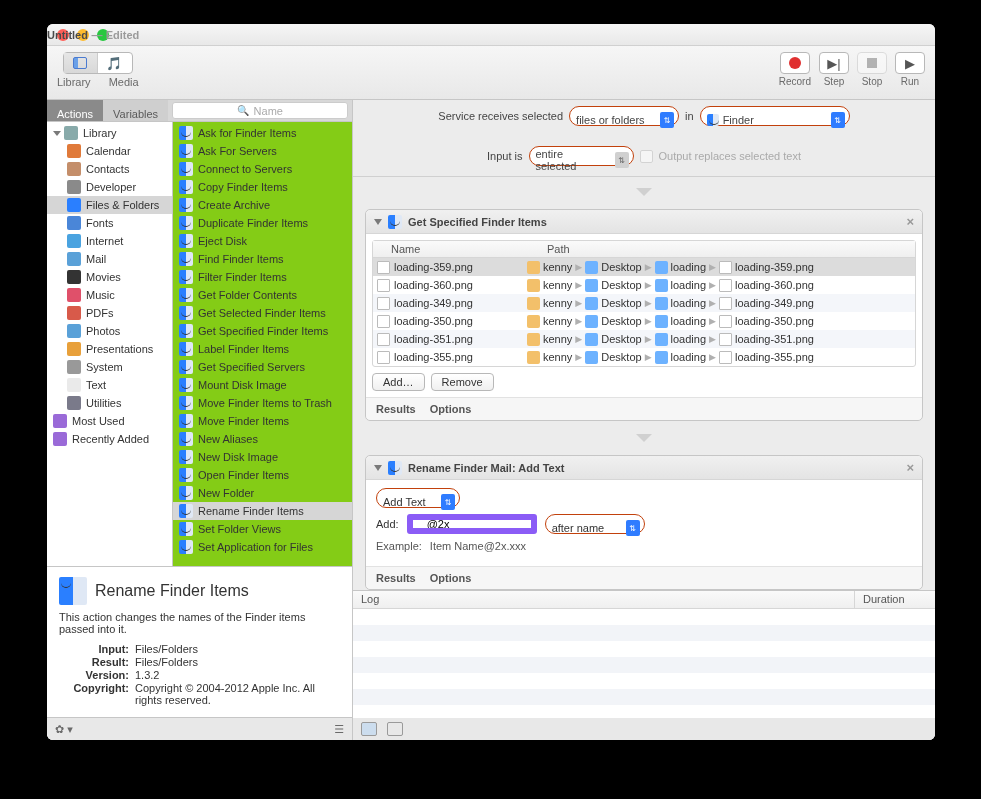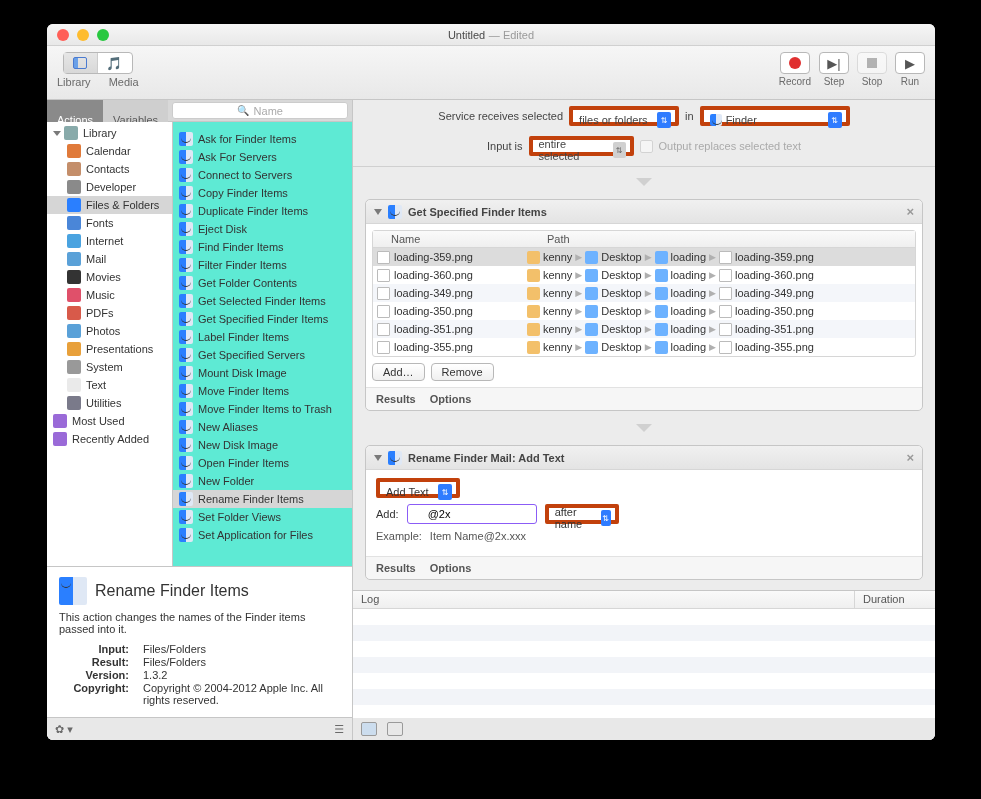--- a/index.html
+++ b/index.html
@@ -2,64 +2,64 @@
 <html><head>
 <meta charset="utf-8">
 <style>
 * { box-sizing: border-box; margin: 0; padding: 0; font-family: -apple-system, "Helvetica Neue", Arial, sans-serif; font-size: 11px; }
 body { background: #000; width: 981px; height: 799px; position: relative; }
 .window { position: absolute; left: 47px; top: 24px; width: 888px; height: 716px; background: #ececec; border-radius: 6px; box-shadow: 0 10px 40px rgba(0,0,0,.5); display: flex; flex-direction: column; overflow: hidden; }
 .titlebar { height: 22px; display: flex; align-items: center; position: relative; background: linear-gradient(#f6f6f6,#e8e8e8); border-bottom: 1px solid #d0d0d0; }
 .traffic { display: flex; gap: 8px; padding-left: 10px; }
 .tl { width: 12px; height: 12px; border-radius: 50%; }
 .tl.r { background: #ff5f57; } .tl.y { background: #febc2e; } .tl.g { background: #28c840; }
-.title { position: absolute; left: 0; right: 0; text-align: center; color: #4a4a4a; font-size: 13px; }
+.title { position: absolute; left: 0; right: 0; text-align: left; color: #4a4a4a; font-size: 13px; font-weight: bold; }
 .title .dim { color: #9a9a9a; }
 .toolbar { height: 54px; display: flex; align-items: flex-start; padding: 6px 10px 0 10px; background: linear-gradient(#f6f6f6,#e8e8e8); border-bottom: 1px solid #c6c6c6; }
 .tool-group { display: flex; flex-direction: column; align-items: center; gap: 2px; }
 .segmented { display: flex; border: 1px solid #b8b8b8; border-radius: 4px; background: #fff; height: 22px; }
 .seg-btn { width: 34px; display: flex; align-items: center; justify-content: center; border-right: 1px solid #ccc; }
 .seg-btn:last-child { border-right: none; }
 .seg-btn.active { background: linear-gradient(#e6e6e6,#d8d8d8); }
 .tool-label { font-size: 10px; color: #6a6a6a; display: flex; gap: 18px; }
 .spacer { flex: 1; }
 .right-tools { display: flex; gap: 8px; }
 .tbtn { width: 30px; height: 22px; border: 1px solid #b8b8b8; border-radius: 4px; background: #fff; display: flex; align-items: center; justify-content: center; }
 .tbtn.disabled { opacity: .4; }
 .main { flex: 1; display: flex; min-height: 0; }
 .left-col { width: 306px; display: flex; flex-direction: column; border-right: 1px solid #c6c6c6; background: #fff; }
 .lib-top { display: flex; height: 22px; background: #d8d8d8; border-bottom: 1px solid #c6c6c6; }
 .tabseg { display: flex; }
-.tabseg div { padding: 14px 10px; background: #cfcfcf; color: #5a5a5a; }
+.tabseg div { padding: 8px 10px; background: #cfcfcf; color: #5a5a5a; }
 .tabseg div.active { background: #8a8a8a; color: #fff; }
 .search { flex: 1; margin: 2px 4px; border: 1px solid #ccc; border-radius: 3px; background: #fff; display: flex; align-items: center; justify-content: center; color: #aaa; gap: 4px; }
 .lib-split { flex: 1; display: flex; min-height: 0; border-bottom: 1px solid #c6c6c6; }
 .cat-list { width: 126px; border-right: 1px solid #c6c6c6; overflow: auto; background: #fff; padding-top: 2px; }
 .cat-item { display: flex; align-items: center; gap: 5px; padding: 1px 4px 1px 6px; height: 18px; color: #333; white-space: nowrap; }
 .cat-item.indent { padding-left: 20px; }
 .cat-item.sel { background: #d6d6d6; }
 .disclosure { width: 0; height: 0; border-left: 4px solid transparent; border-right: 4px solid transparent; border-top: 5px solid #7a7a7a; margin-right: -2px; }
 .ci { width: 14px; height: 14px; border-radius: 2px; display: inline-block; }
-.action-list { flex: 1; overflow: auto; background: #5eead4; padding-top: 8px; }
+.action-list { flex: 1; overflow: auto; background: #84cc16; padding-top: 2px; }
 .act-item { display: flex; align-items: center; gap: 5px; padding: 1px 6px; height: 18px; color: #333; }
 .act-item.sel { background: #d6d6d6; }
 .finder-ico { width: 14px; height: 14px; background: linear-gradient(90deg,#2a7fff 50%,#dfe8f5 50%); border-radius: 2px; position: relative; }
 .finder-ico::after { content: ""; position: absolute; left: 2px; top: 6px; width: 10px; height: 4px; border-bottom: 1.5px solid #333; border-radius: 0 0 6px 6px; }
 .desc-panel { padding: 10px 12px; background: #fff; min-height: 150px; border-bottom: 1px solid #c6c6c6; }
 .desc-head { display: flex; align-items: center; gap: 8px; margin-bottom: 6px; }
 .desc-head .finder-ico { width: 28px; height: 28px; }
 .desc-title { font-size: 16px; font-weight: 500; color: #333; }
 .desc-body { font-size: 11px; color: #333; margin-bottom: 8px; }
 .desc-kv { display: flex; font-size: 11px; color: #333; margin-bottom: 1px; }
-.desc-kv .k { width: 70px; text-align: right; font-weight: 600; margin-right: 14px; }
+.desc-kv .k { width: 70px; text-align: right; font-weight: 600; margin-right: 6px; }
 .left-footer { height: 22px; background: #e8e8e8; display: flex; align-items: center; padding: 0 8px; gap: 8px; color: #6a6a6a; }
 .right-col { flex: 1; display: flex; flex-direction: column; background: #ececec; min-height: 0; }
-.service-bar { padding: 6px 16px 10px 16px; display: flex; flex-direction: column; gap: 10px; border-bottom: 1px solid #d0d0d0; }
+.service-bar { padding: 6px 16px 10px 16px; display: flex; flex-direction: column; gap: 20px; border-bottom: 1px solid #d0d0d0; }
 .srow { display: flex; align-items: center; justify-content: center; gap: 6px; font-size: 11px; color: #444; }
-.select { height: 20px; border: 4px solid #c2410c; border-radius: 2px; background: #fff; display: flex; align-items: center; padding: 8px 4px 0 6px; gap: 4px; }
+.select { height: 20px; border: 1px solid #c2410c; border-radius: 10px; background: #fff; display: flex; align-items: center; padding: 8px 4px 0 6px; gap: 4px; }
 .select .arrow { width: 14px; height: 16px; background: #2f7cff; border-radius: 2px; display: flex; align-items: center; justify-content: center; color: #fff; font-size: 8px; }
 .select.grey .arrow { background: #d0d0d0; color: #666; }
 .checkbox { width: 13px; height: 13px; border: 1px solid #bbb; border-radius: 2px; background: #fff; }
 .dimtxt { color: #aaa; }
 .workflow-area { flex: 1; overflow: auto; padding: 12px; display: flex; flex-direction: column; gap: 14px; }
 .action-box { border: 1px solid #c6c6c6; border-radius: 5px; background: #f6f6f6; }
 .ab-head { display: flex; align-items: center; gap: 6px; padding: 4px 8px; background: linear-gradient(#f0f0f0,#e4e4e4); border-bottom: 1px solid #d6d6d6; color: #444; font-weight: 600; font-size: 12px; border-radius: 5px 5px 0 0; }
 .ab-head .tri { width: 0; height: 0; border-left: 4px solid transparent; border-right: 4px solid transparent; border-top: 6px solid #7a7a7a; }
 .ab-close { margin-left: auto; color: #999; cursor: pointer; font-size: 13px; }
 .ab-body { padding: 6px; background: #fff; }
@@ -75,21 +75,21 @@
 .crumb { display: flex; align-items: center; gap: 3px; }
 .crumb-ico { width: 13px; height: 13px; border-radius: 2px; }
 .crumb-ico.home { background: #f3c06a; }
 .crumb-ico.folder { background: #6db2ff; }
 .chev { color: #b0b0b0; font-size: 9px; }
 .btnrow { display: flex; gap: 6px; margin-top: 6px; }
 .btn { border: 1px solid #b8b8b8; border-radius: 4px; background: linear-gradient(#fff,#f0f0f0); padding: 2px 10px; color: #333; }
 .ab-foot { display: flex; gap: 14px; padding: 5px 10px; border-top: 1px solid #e2e2e2; background: #f6f6f6; color: #555; font-weight: 600; font-size: 11px; border-radius: 0 0 5px 5px; }
 .rename-body { padding: 8px 10px; background: #fff; }
 .rrow { display: flex; align-items: center; gap: 8px; margin-bottom: 6px; color: #333; }
-.textfield { border: 1px solid #8b5cf6; border-radius: 3px; padding: 2px 20px; width: 130px; height: 20px; background: #fff; }
+.textfield { border: 6px solid #8b5cf6; border-radius: 3px; padding: 2px 14px; width: 130px; height: 20px; background: #fff; }
 .log-area { height: 128px; border-top: 1px solid #c6c6c6; background: #fff; display: flex; flex-direction: column; }
 .log-head { display: flex; background: linear-gradient(#fafafa,#efefef); border-bottom: 1px solid #d6d6d6; height: 18px; }
 .log-head .lh { padding: 2px 8px; color: #555; }
 .log-head .lh.log { flex: 1; border-right: 1px solid #d6d6d6; }
 .log-rows { flex: 1; }
 .log-rows div { height: 16px; }
 .log-rows div:nth-child(even) { background: #f2f4f8; }
 .right-footer { height: 22px; background: #e8e8e8; display: flex; align-items: center; padding: 0 8px; gap: 10px; }
 .footer-ico { width: 16px; height: 14px; border: 1px solid #9a9a9a; border-radius: 2px; }
 .connector { width: 0; height: 0; border-left: 8px solid transparent; border-right: 8px solid transparent; border-top: 8px solid #d0d0d0; margin: -1px auto; }
@@ -253,20 +253,24 @@
             <div class="act-item">
               <span class="finder-ico"></span>
               <span>Connect to Servers</span>
             </div>
             <div class="act-item">
               <span class="finder-ico"></span>
               <span>Copy Finder Items</span>
             </div>
             <div class="act-item">
               <span class="finder-ico"></span>
+              <span>Create Archive</span>
+            </div>
+            <div class="act-item">
+              <span class="finder-ico"></span>
               <span>Duplicate Finder Items</span>
             </div>
             <div class="act-item">
               <span class="finder-ico"></span>
               <span>Eject Disk</span>
             </div>
             <div class="act-item">
               <span class="finder-ico"></span>
               <span>Find Finder Items</span>
             </div>
@@ -293,25 +297,25 @@
             <div class="act-item">
               <span class="finder-ico"></span>
               <span>Get Specified Servers</span>
             </div>
             <div class="act-item">
               <span class="finder-ico"></span>
               <span>Mount Disk Image</span>
             </div>
             <div class="act-item">
               <span class="finder-ico"></span>
+              <span>Move Finder Items to Trash</span>
+            </div>
+            <div class="act-item">
+              <span class="finder-ico"></span>
               <span>Move Finder Items</span>
-            </div>
-            <div class="act-item">
-              <span class="finder-ico"></span>
-              <span>Move Finder Items to Trash</span>
             </div>
             <div class="act-item">
               <span class="finder-ico"></span>
               <span>New Aliases</span>
             </div>
             <div class="act-item">
               <span class="finder-ico"></span>
               <span>New Disk Image</span>
             </div>
             <div class="act-item">
@@ -509,21 +513,21 @@
             <div class="rrow">
               <div class="select" style="width:84px">
                   <span>Add Text</span>
                   <span class="spacer"></span>
                   <span class="arrow">⇅</span>
                 </div>
             </div>
             <div class="rrow">
               <span>Add:</span>
               <input class="textfield" value="@2x" style="">
-              <div class="select" style="width:74px">
+              <div class="select" style="width:100px">
                   <span>after name</span>
                   <span class="spacer"></span>
                   <span class="arrow">⇅</span>
                 </div>
             </div>
             <div class="rrow" style="color:#555">
               <span>Example:</span>
               <span>Item Name@2x.xxx</span>
             </div>
           </div>

